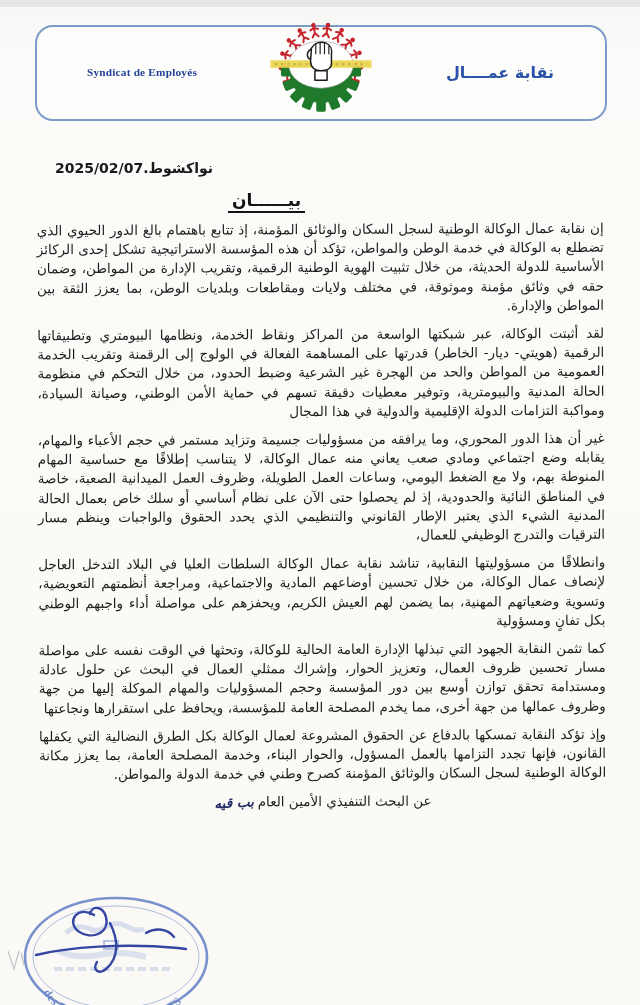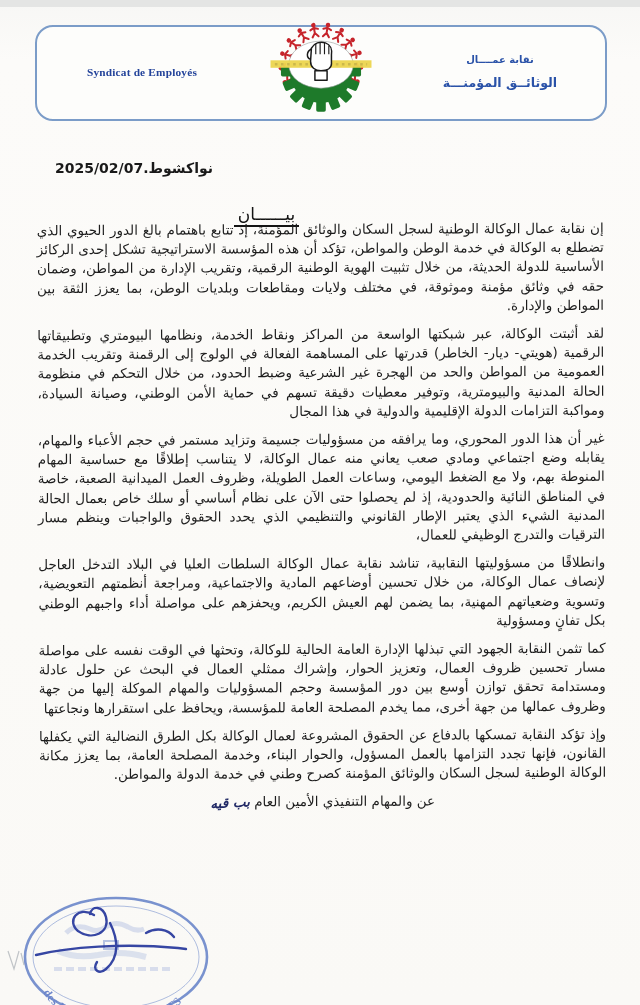--- a/index.html
+++ b/index.html
@@ -22,30 +22,30 @@
   }
   .org-fr{
     width:212px;text-align:center;color:#23439a;font-weight:bold;
     font-family:"Liberation Serif", serif;font-size:11.3px;line-height:2.3;
     letter-spacing:.2px;
   }
   .org-ar{
     width:212px;text-align:center;color:#2a52a8;font-weight:bold;
     direction:rtl;font-size:12.6px;line-height:2.0;
   }
-  .org-ar .big{font-size:10px;letter-spacing:1px;}
+  .org-ar .big{font-size:16px;letter-spacing:1px;}
   .emblem{flex:0 0 auto;margin-top:-4px;}
   
   .dateline{
     position:absolute;left:55px;top:160px;direction:rtl;
     font-weight:bold;font-size:14px;color:#191919;
   }
   .doc-title{
     position:absolute;left:0;top:190px;width:533px;text-align:center;
-    font-weight:normal;font-size:17px;color:#141414;direction:rtl;margin-top:14px;
+    font-weight:bold;font-size:17px;color:#141414;direction:rtl;
   }
   .doc-title span{border-bottom:2px solid #141414;padding:0 4px 1px 4px;letter-spacing:1px;}
   .body-text{
     position:absolute;left:38px;top:220px;width:567px;
     direction:rtl;text-align:justify;text-align-last:right;
     font-size:13.5px;line-height:19.2px;color:#1d1d1d;
     transform:rotate(-0.25deg);
   }
   .body-text p{margin:0 0 9px 0;}
   .closing-line{
@@ -117,38 +117,37 @@
           <path d="M-11,-13 C-8,-19 -1,-21 5,-19 C11,-17 13,-11 12,-5 L12,5 C12,10 7,13 0,13 C-7,13 -12,9 -12,2 Z"></path>
           <path d="M-6,-18 L-6,-6 M-1,-20 L-1,-6 M4,-19 L4,-6 M9,-16 L9,-6" stroke-width="1.3" fill="none"></path>
           <path d="M-12,0 C-17,-2 -17,-9 -11,-12" fill="none"></path>
           <rect x="-7" y="13" width="14" height="11"></rect>
         </g>
       </svg>
     </div>
 
     <div class="org-ar">
       <div class="big">نقابة عمــــال</div>
-      <div>الوثائــق المؤمنـــة</div>
     </div>
   </div>
 
   <div class="dateline">نواكشوط.2025/02/07</div>
   <div class="doc-title">
     <span>بيــــــان</span>
   </div>
 
   <div class="body-text">
     <p>إن نقابة عمال الوكالة الوطنية لسجل السكان والوثائق المؤمنة، إذ تتابع باهتمام بالغ الدور الحيوي الذي تضطلع به الوكالة في خدمة الوطن والمواطن، تؤكد أن هذه المؤسسة الاستراتيجية تشكل إحدى الركائز الأساسية للدولة الحديثة، من خلال تثبيت الهوية الوطنية الرقمية، وتقريب الإدارة من المواطن، وضمان حقه في وثائق مؤمنة وموثوقة، في مختلف ولايات ومقاطعات وبلديات الوطن، بما يعزز الثقة بين المواطن والإدارة.</p>
     <p>لقد أثبتت الوكالة، عبر شبكتها الواسعة من المراكز ونقاط الخدمة، ونظامها البيومتري وتطبيقاتها الرقمية (هويتي- ديار- الخاطر) قدرتها على المساهمة الفعالة في الولوج إلى الرقمنة وتقريب الخدمة العمومية من المواطن والحد من الهجرة غير الشرعية وضبط الحدود، من خلال التحكم في منظومة الحالة المدنية والبيومترية، وتوفير معطيات دقيقة تسهم في حماية الأمن الوطني، وصيانة السيادة، ومواكبة التزامات الدولة الإقليمية والدولية في هذا المجال</p>
     <p>غير أن هذا الدور المحوري، وما يرافقه من مسؤوليات جسيمة وتزايد مستمر في حجم الأعباء والمهام، يقابله وضع اجتماعي ومادي صعب يعاني منه عمال الوكالة، لا يتناسب إطلاقًا مع حساسية المهام المنوطة بهم، ولا مع الضغط اليومي، وساعات العمل الطويلة، وظروف العمل الميدانية الصعبة، خاصة في المناطق النائية والحدودية، إذ لم يحصلوا حتى الآن على نظام أساسي أو سلك خاص بعمال الحالة المدنية الشيء الذي يعتبر الإطار القانوني والتنظيمي الذي يحدد الحقوق والواجبات وينظم مسار الترقيات والتدرج الوظيفي للعمال،</p>
     <p>وانطلاقًا من مسؤوليتها النقابية، تناشد نقابة عمال الوكالة السلطات العليا في البلاد التدخل العاجل لإنصاف عمال الوكالة، من خلال تحسين أوضاعهم المادية والاجتماعية، ومراجعة أنظمتهم التعويضية، وتسوية وضعياتهم المهنية، بما يضمن لهم العيش الكريم، ويحفزهم على مواصلة أداء واجبهم الوطني بكل تفانٍ ومسؤولية</p>
     <p>كما تثمن النقابة الجهود التي تبذلها الإدارة العامة الحالية للوكالة، وتحثها في الوقت نفسه على مواصلة مسار تحسين ظروف العمال، وتعزيز الحوار، وإشراك ممثلي العمال في البحث عن حلول عادلة ومستدامة تحقق توازن أوسع بين دور المؤسسة وحجم المسؤوليات والمهام الموكلة إليها من جهة وظروف عمالها من جهة أخرى، مما يخدم المصلحة العامة للمؤسسة، ويحافظ على استقرارها ونجاعتها</p>
     <p>وإذ تؤكد النقابة تمسكها بالدفاع عن الحقوق المشروعة لعمال الوكالة بكل الطرق النضالية التي يكفلها القانون، فإنها تجدد التزامها بالعمل المسؤول، والحوار البناء، وخدمة المصلحة العامة، بما يعزز مكانة الوكالة الوطنية لسجل السكان والوثائق المؤمنة كصرح وطني في خدمة الدولة والمواطن.</p>
     <div class="closing-line">
-      <span>عن والمهام التنفيذي الأمين العام</span>
+      <span>عن البحث التنفيذي الأمين العام</span>
       <span class="handwritten">بب قيه</span>
     </div>
   </div>
 
   <svg class="stamp-sig" viewBox="0 0 232 112" aria-hidden="true">
 
     <g opacity="0.8">
       <ellipse cx="110" cy="64" rx="91" ry="59" fill="none" stroke="#5a79c5" stroke-width="2.6"></ellipse>
       <ellipse cx="110" cy="64" rx="83" ry="51" fill="none" stroke="#5a79c5" stroke-width="1" opacity="0.6"></ellipse>
 

